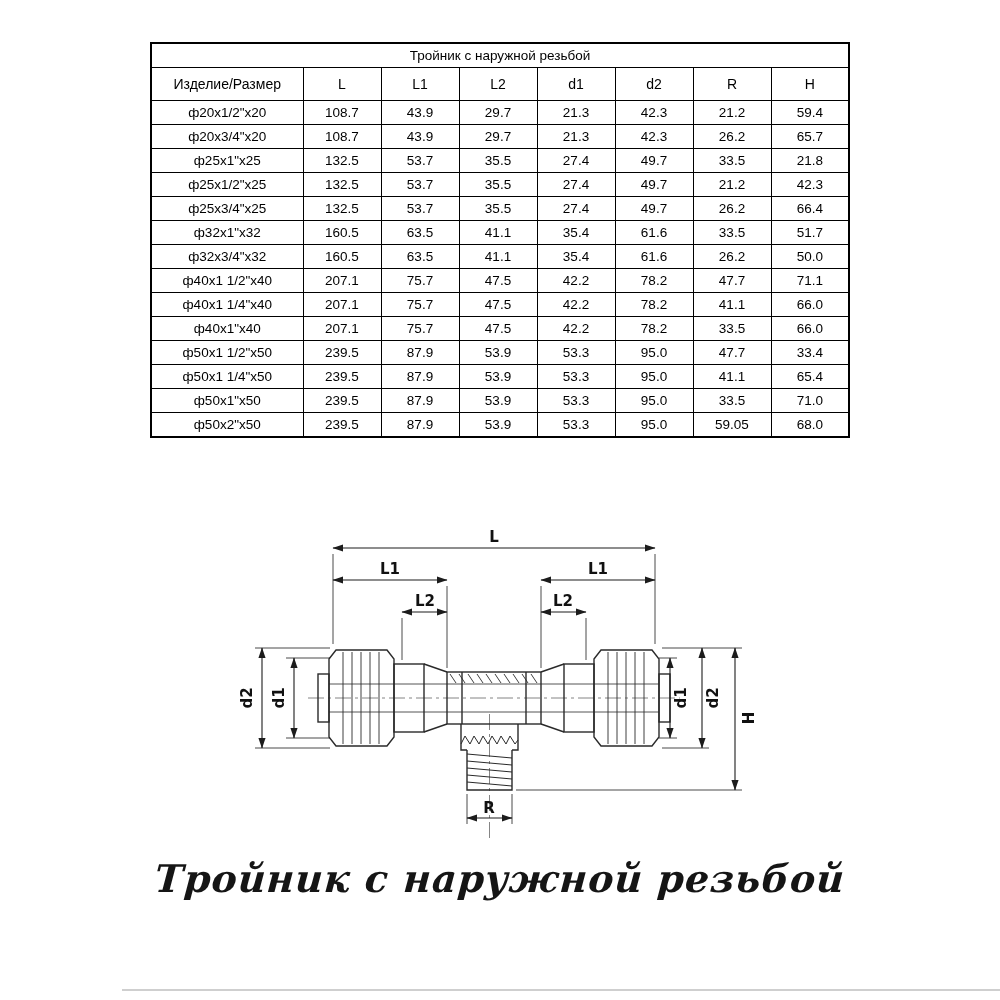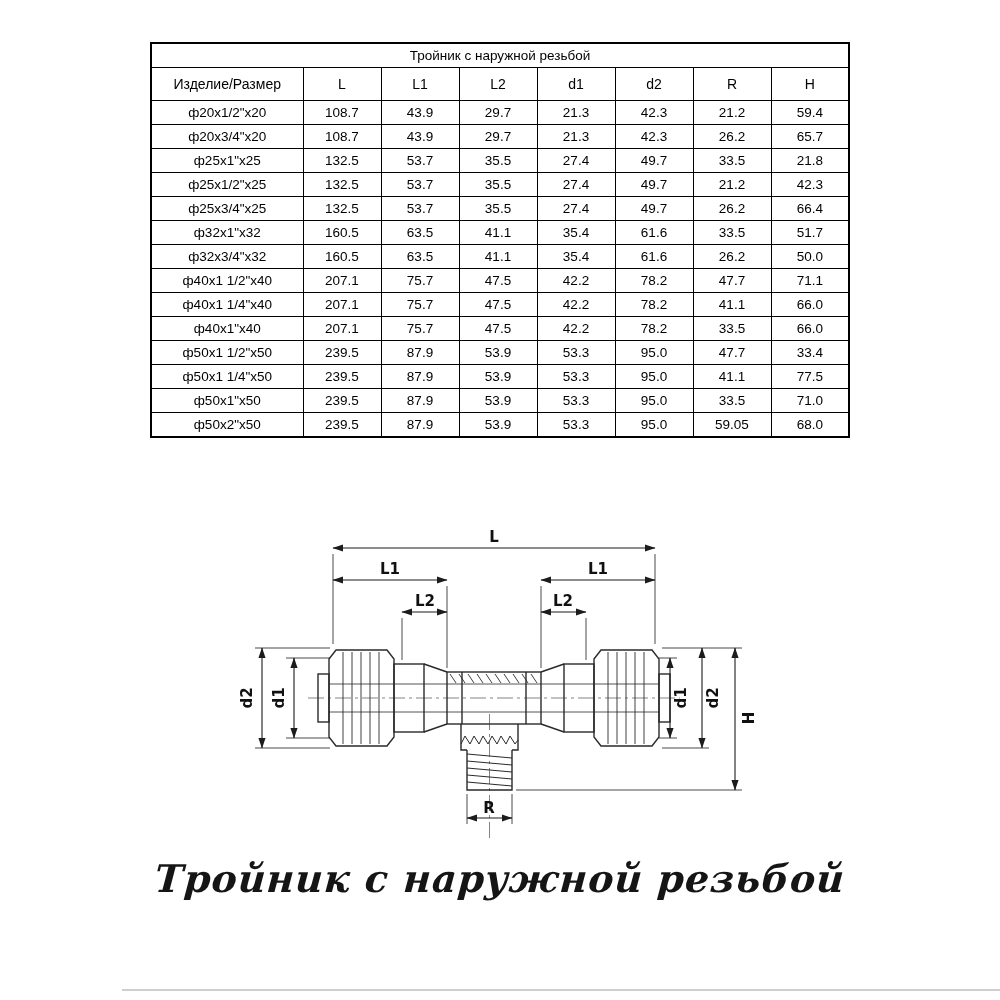--- a/index.html
+++ b/index.html
@@ -191,21 +191,21 @@
           <td>33.4</td>
         </tr>
         <tr>
           <td class="col-size">ф50x1 1/4"x50</td>
           <td>239.5</td>
           <td>87.9</td>
           <td>53.9</td>
           <td>53.3</td>
           <td>95.0</td>
           <td>41.1</td>
-          <td>77.5</td>
+          <td>65.4</td>
         </tr>
         <tr>
           <td class="col-size">ф50x1"x50</td>
           <td>239.5</td>
           <td>87.9</td>
           <td>53.9</td>
           <td>53.3</td>
           <td>95.0</td>
           <td>33.5</td>
           <td>71.0</td>

